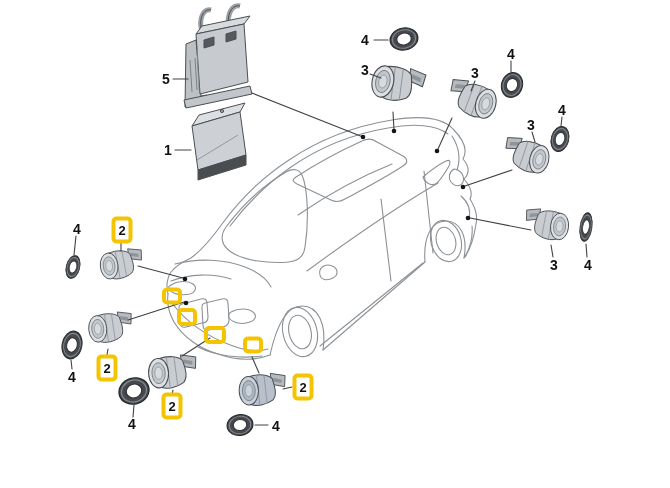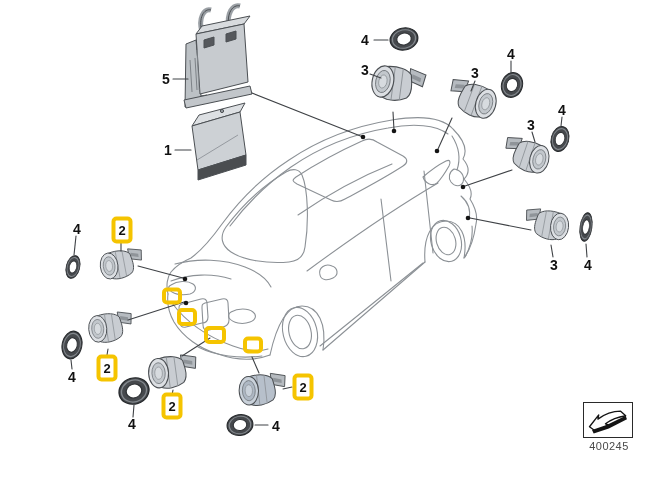--- a/index.html
+++ b/index.html
@@ -214,29 +214,20 @@
       <circle cx="363" cy="137" r="2.3"></circle>
       <circle cx="394" cy="131" r="2.3"></circle>
       <circle cx="437" cy="151" r="2.3"></circle>
       <circle cx="463" cy="187" r="2.3"></circle>
       <circle cx="468" cy="218" r="2.3"></circle>
       <circle cx="185" cy="279" r="2.3"></circle>
       <circle cx="186" cy="303" r="2.3"></circle>
     </g>
   </svg>
 
-  <div class="stamp">
-    <div class="stamp-box">
-      <svg width="46" height="32" viewBox="0 0 52 38">
-        <path d="M4,27 L15,13 L14,18 C22,12 32,8.5 41,8.5 L47,14 C37,15.5 29,19 23,23.5 L27,25 L11,32 Z" fill="#ffffff" stroke="#141414" stroke-width="1.6" stroke-linejoin="round"></path>
-        <path d="M7,31 L25,24.5 L47,14 L48.5,18 L27,29 L9,35 Z" fill="#141414"></path>
-      </svg>
-    </div>
-    <div class="stamp-number">400245</div>
-  </div>
 
 <div class="callout" style="left: 166px; top: 79px;">5</div>
     <div class="callout" style="left: 168px; top: 150px;">1</div>
     <div class="callout" style="left: 77px; top: 229px;">4</div>
     <div class="callout" style="left: 72px; top: 377px;">4</div>
     <div class="callout" style="left: 132px; top: 424px;">4</div>
     <div class="callout" style="left: 276px; top: 426px;">4</div>
     <div class="callout" style="left: 365px; top: 40px;">4</div>
     <div class="callout" style="left: 511px; top: 54px;">4</div>
     <div class="callout" style="left: 562px; top: 110px;">4</div>

